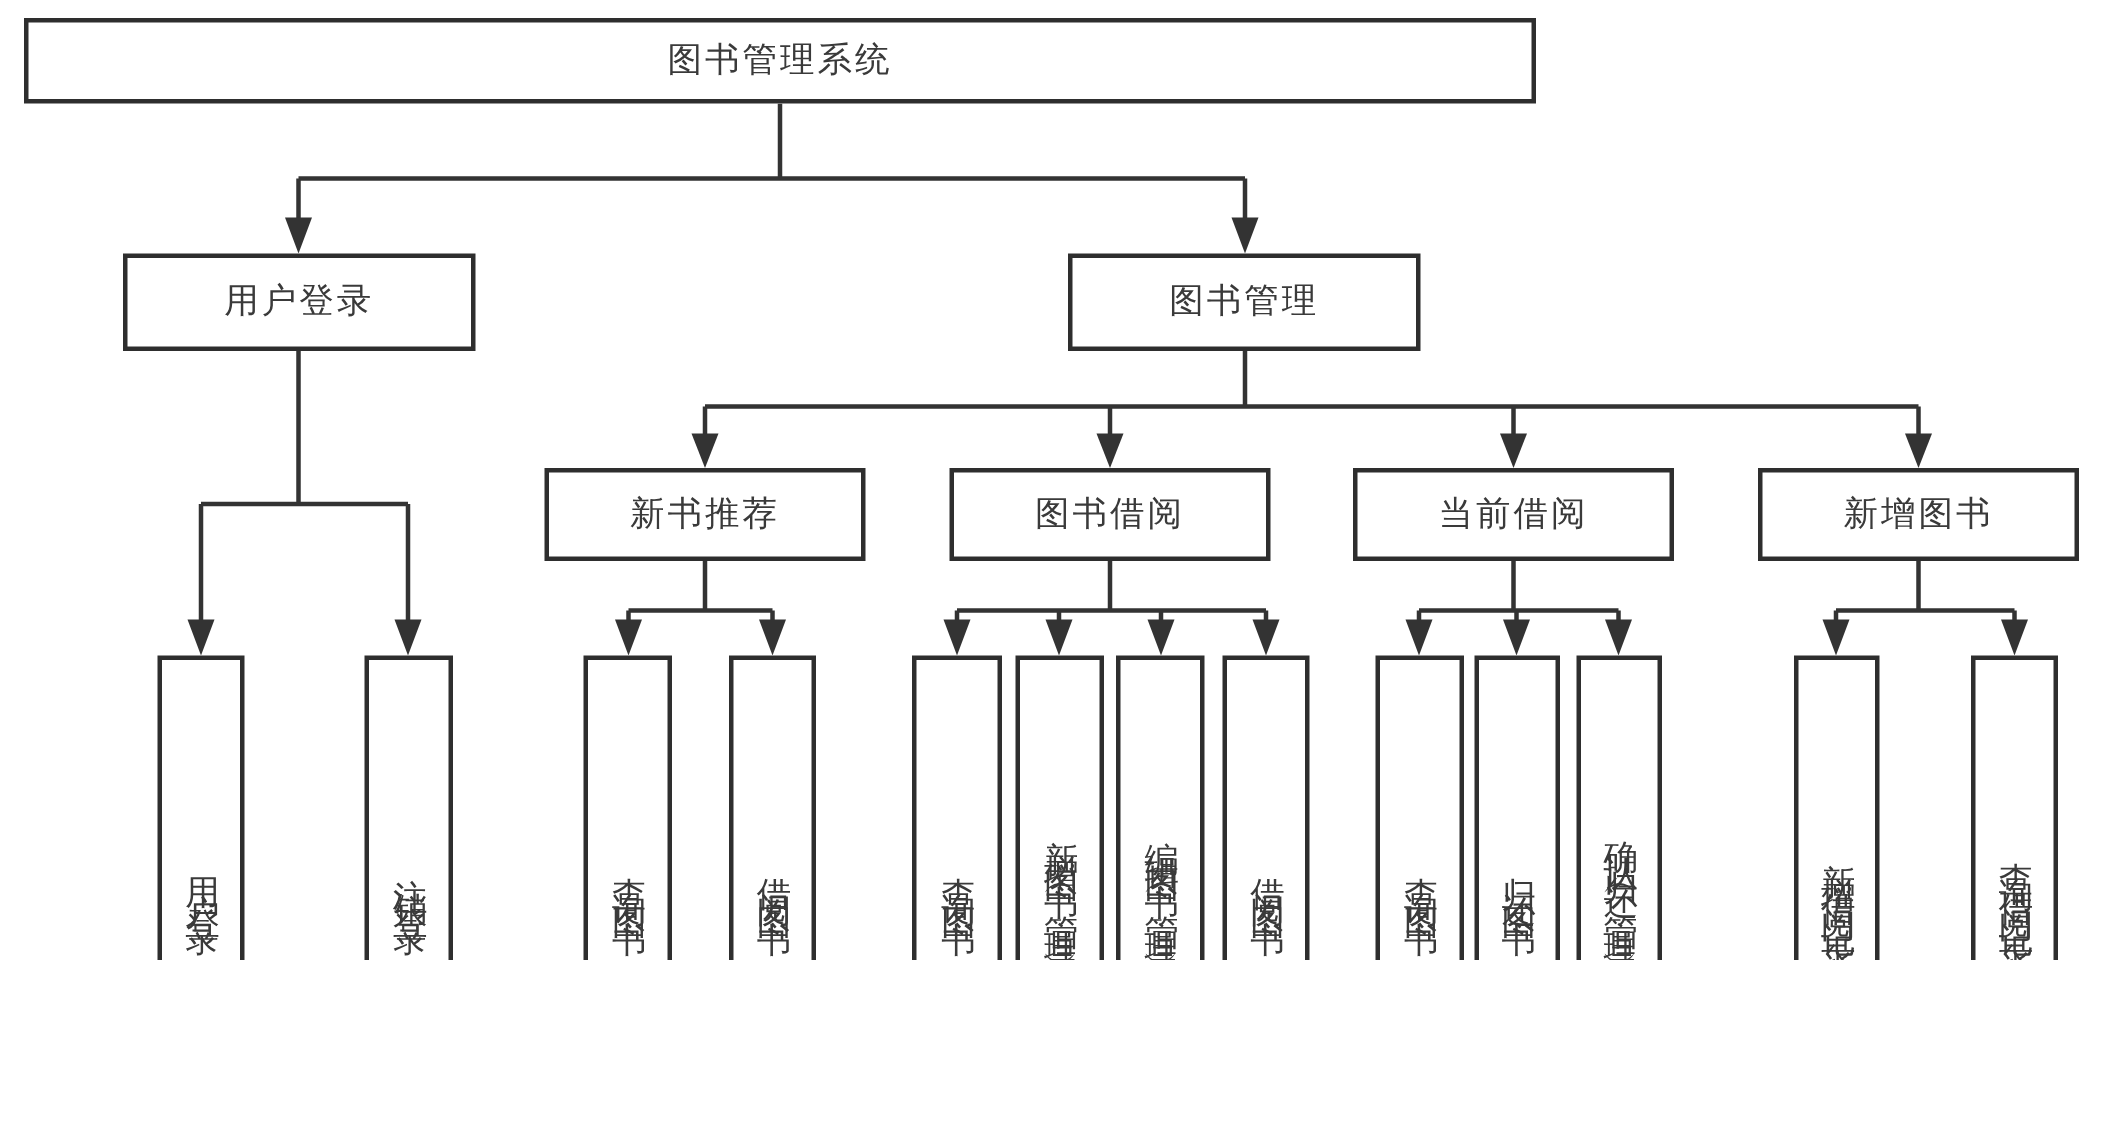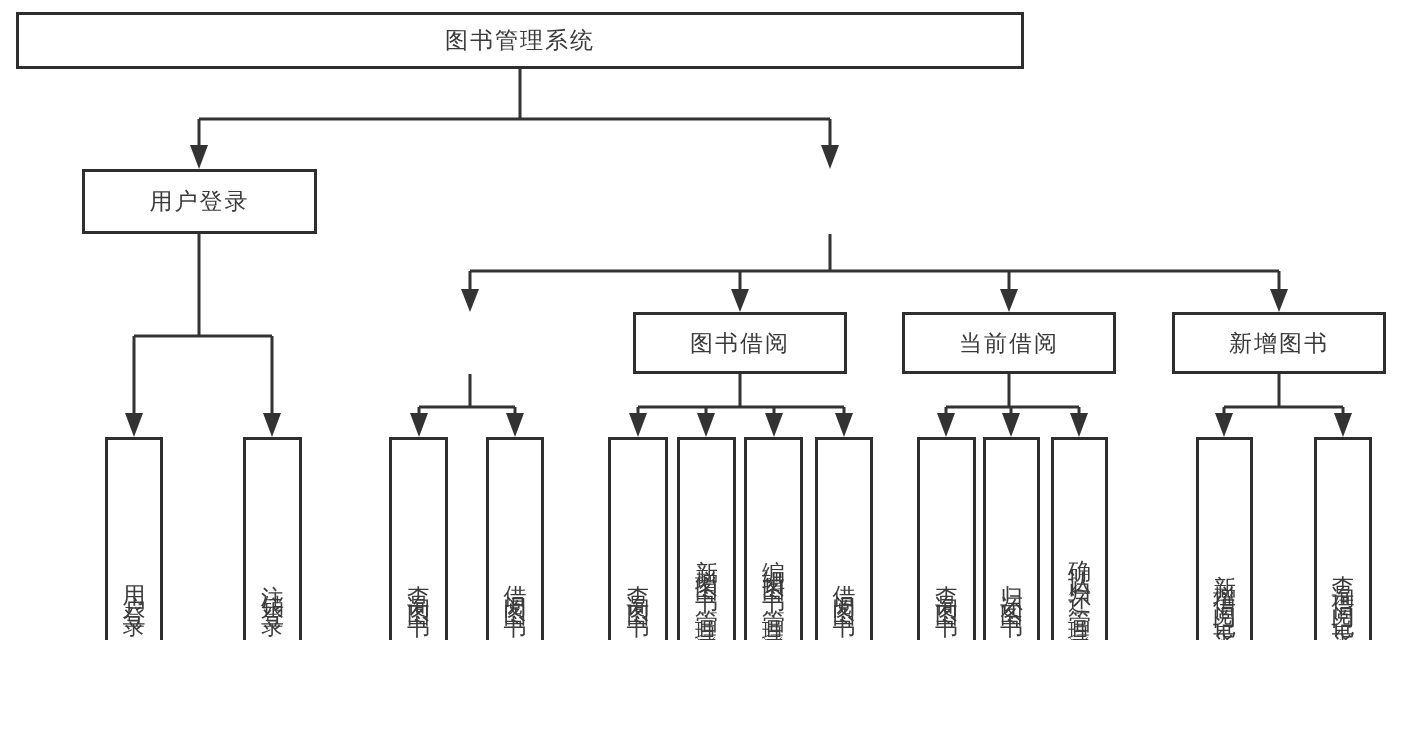--- a/index.html
+++ b/index.html
@@ -103,21 +103,27 @@
     </g>
   </svg>
 
   <div class="box" style="left:16px;top:12px;width:1008px;height:57px">
     <span class="lbl">图书管理系统</span>
   </div>
 
   <div class="box" style="left:82px;top:169px;width:235px;height:65px">
     <span class="lbl">用户登录</span>
   </div>
+  <div class="box" style="left:712px;top:169px;width:235px;height:65px">
+    <span class="lbl">图书管理</span>
+  </div>
 
+  <div class="box" style="left:363px;top:312px;width:214px;height:62px">
+    <span class="lbl">新书推荐</span>
+  </div>
   <div class="box" style="left:902px;top:312px;width:214px;height:62px">
     <span class="lbl">当前借阅</span>
   </div>
   <div class="box" style="left:633px;top:312px;width:214px;height:62px">
     <span class="lbl">图书借阅</span>
   </div>
   <div class="box" style="left:1172px;top:312px;width:214px;height:62px">
     <span class="lbl">新增图书</span>
   </div>
 

